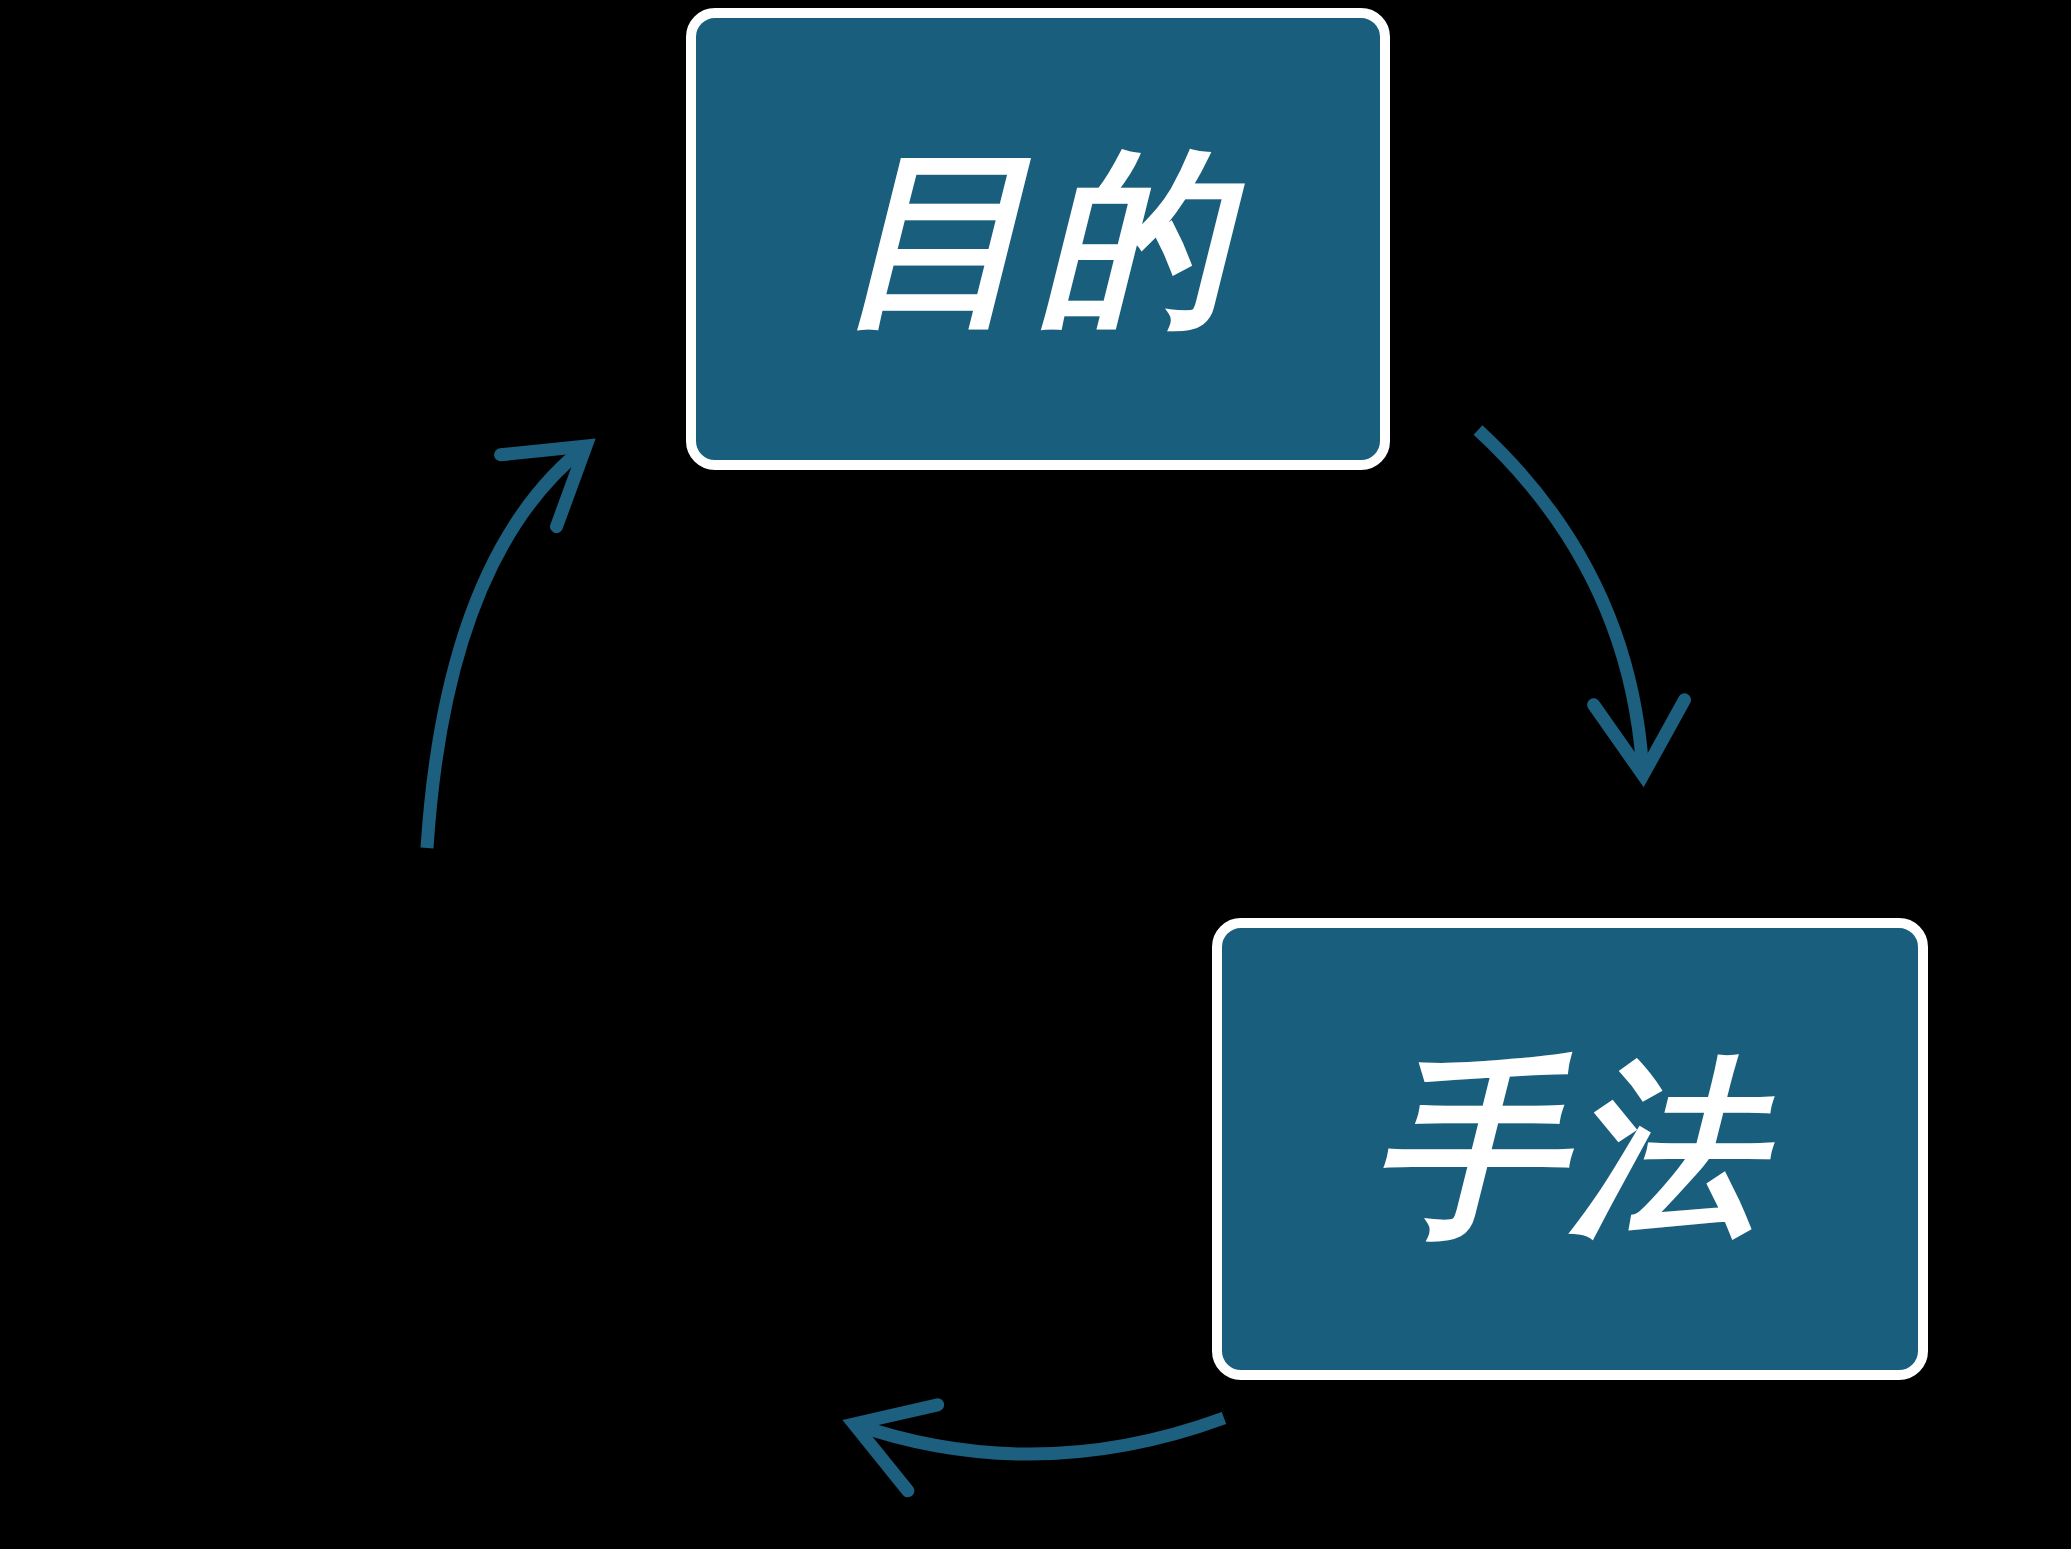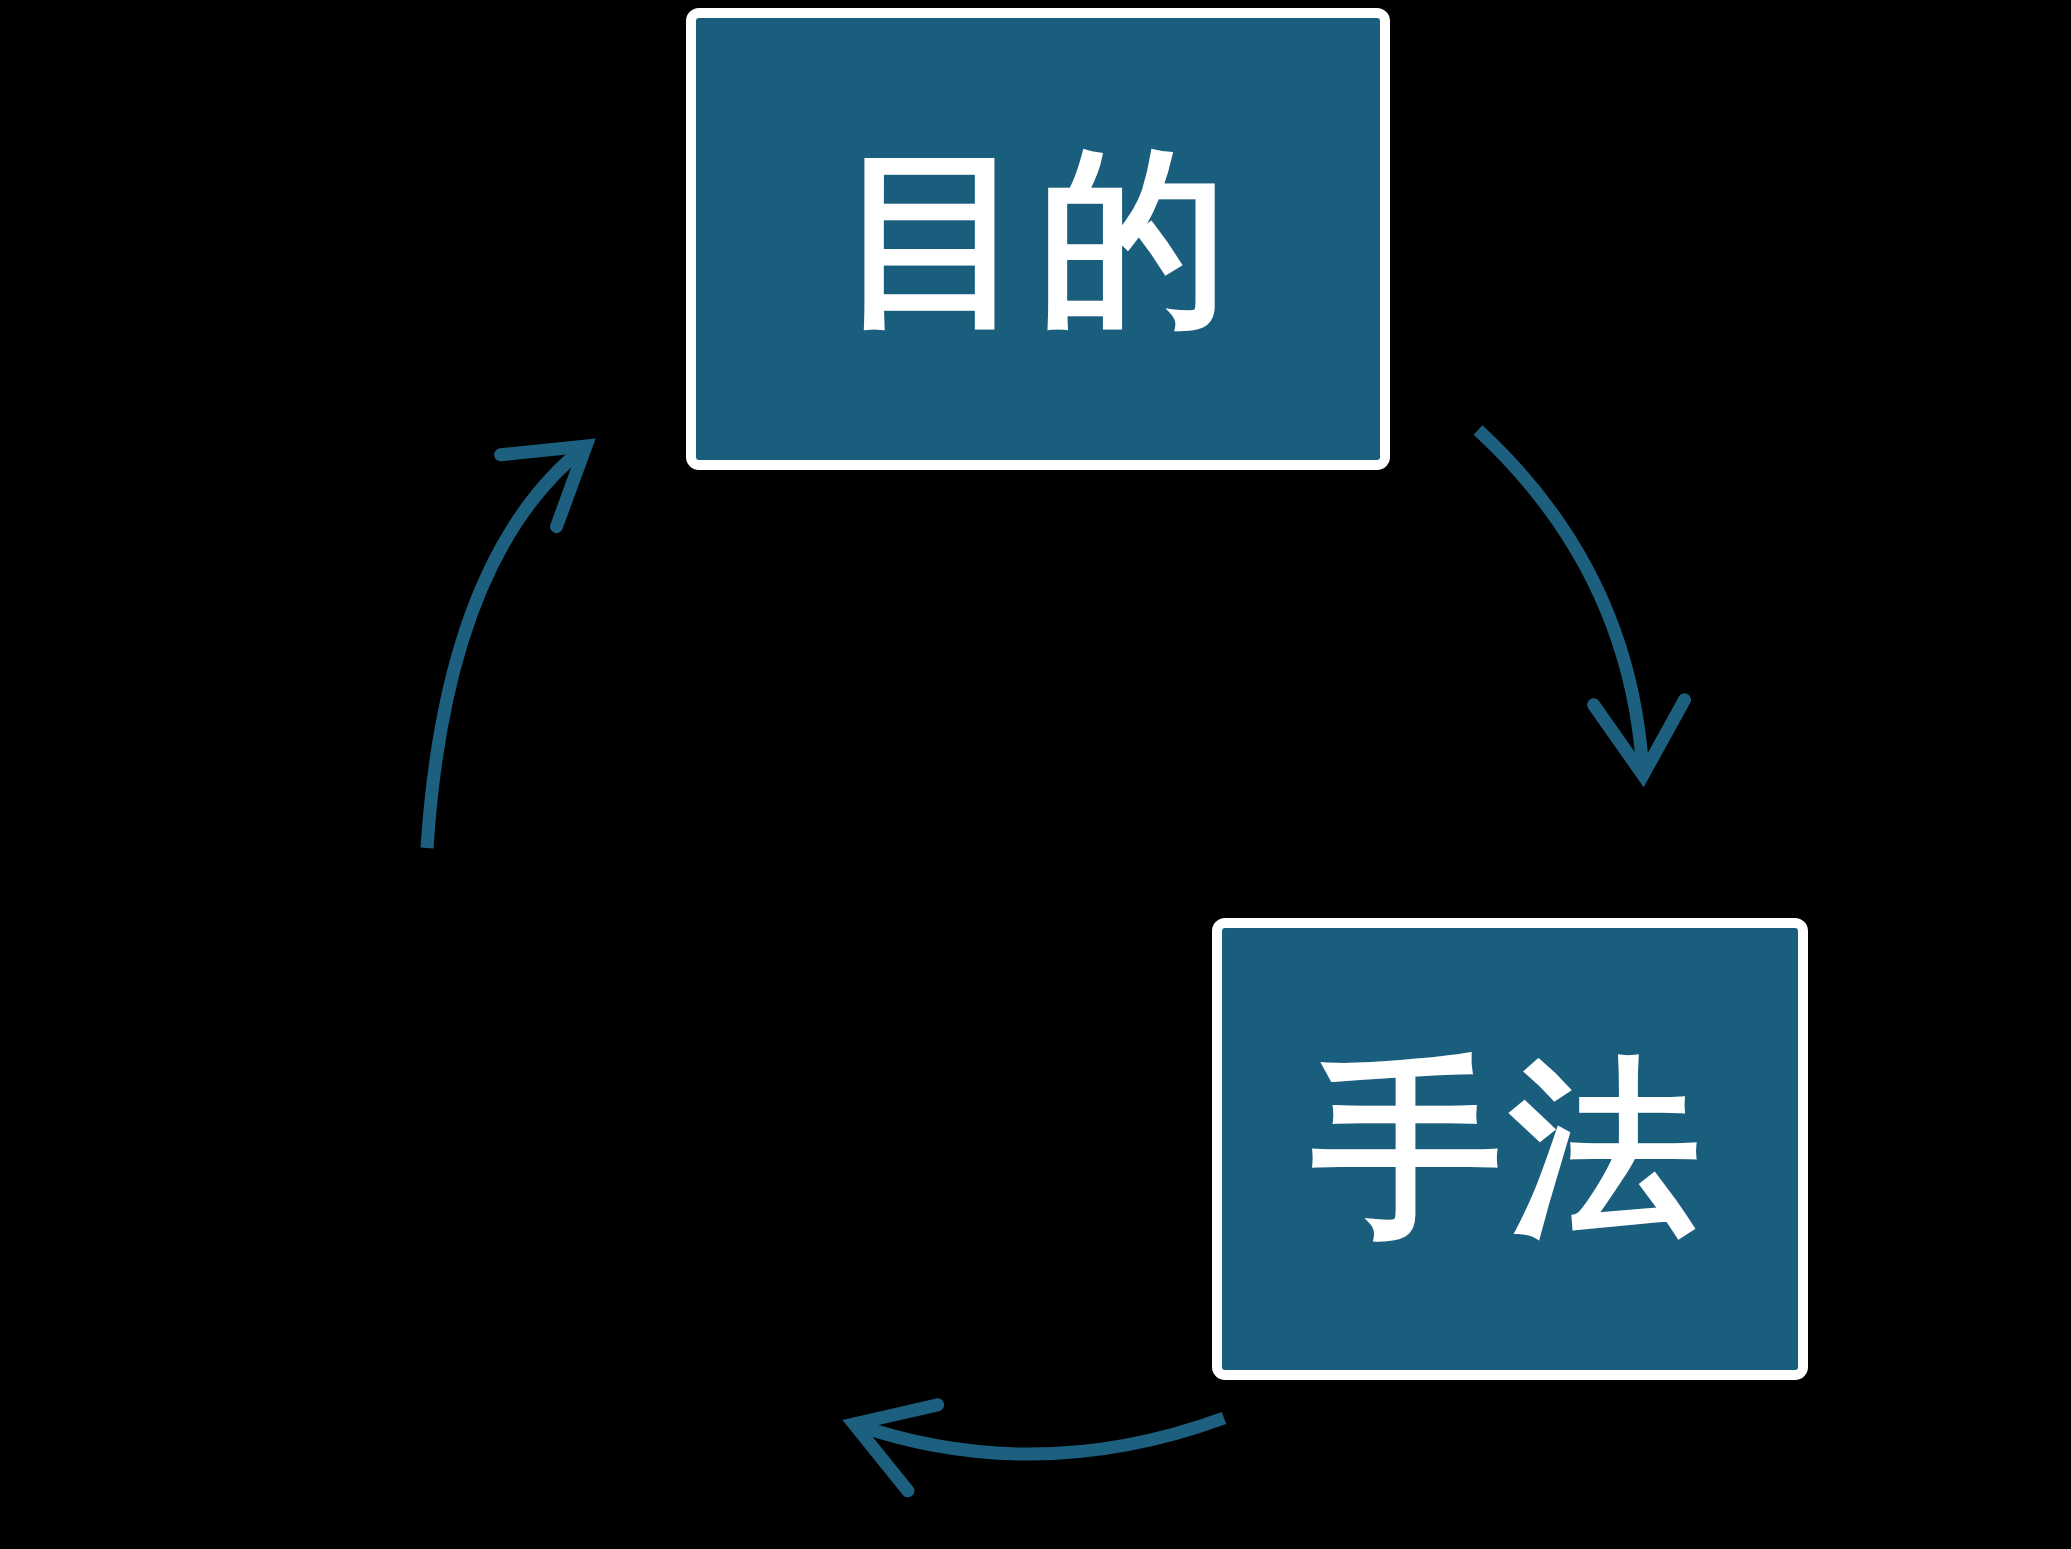--- a/index.html
+++ b/index.html
@@ -32,36 +32,37 @@
     fill: none;
     stroke: var(--arrow, #1C5F7E);
     stroke-linecap: round;
     stroke-linejoin: miter;
   }
   .node {
     position: absolute;
     box-sizing: border-box;
     background: var(--node-fill, #1A5E7D);
     border: 10px solid var(--node-border, #FFFFFF);
-    border-radius: 13px;
+    border-radius: 29px;
     display: flex;
     align-items: center;
     justify-content: center;
+    font-style: italic;
   }
   .node-label {
     color: var(--node-text, #FFFFFF);
     font-size: 190px;
     font-weight: bold;
     letter-spacing: 8px;
     line-height: 1;
     white-space: nowrap;
   }
   .node-purpose { left: 686px;  top: 8px;   width: 704px; height: 462px; }
   .node-data    { left: 150px;  top: 918px; width: 714px; height: 462px; }
-  .node-method  { left: 1212px; top: 918px; width: 596px; height: 462px; }
+  .node-method  { left: 1212px; top: 918px; width: 716px; height: 462px; }
 </style>
 </head>
 <body>
 
 <div class="canvas">
 
   <svg class="arrows" viewBox="0 0 2071 1549" xmlns="http://www.w3.org/2000/svg">
     <defs>
       <marker id="ah" markerWidth="18" markerHeight="14" viewBox="-9 -7 18 14" refX="0" refY="0" orient="auto" markerUnits="strokeWidth" overflow="visible">
         <path class="arrowhead" d="M -5.6 -3.5 L 0 0 L -5.6 3.5" stroke-width="1"></path>

